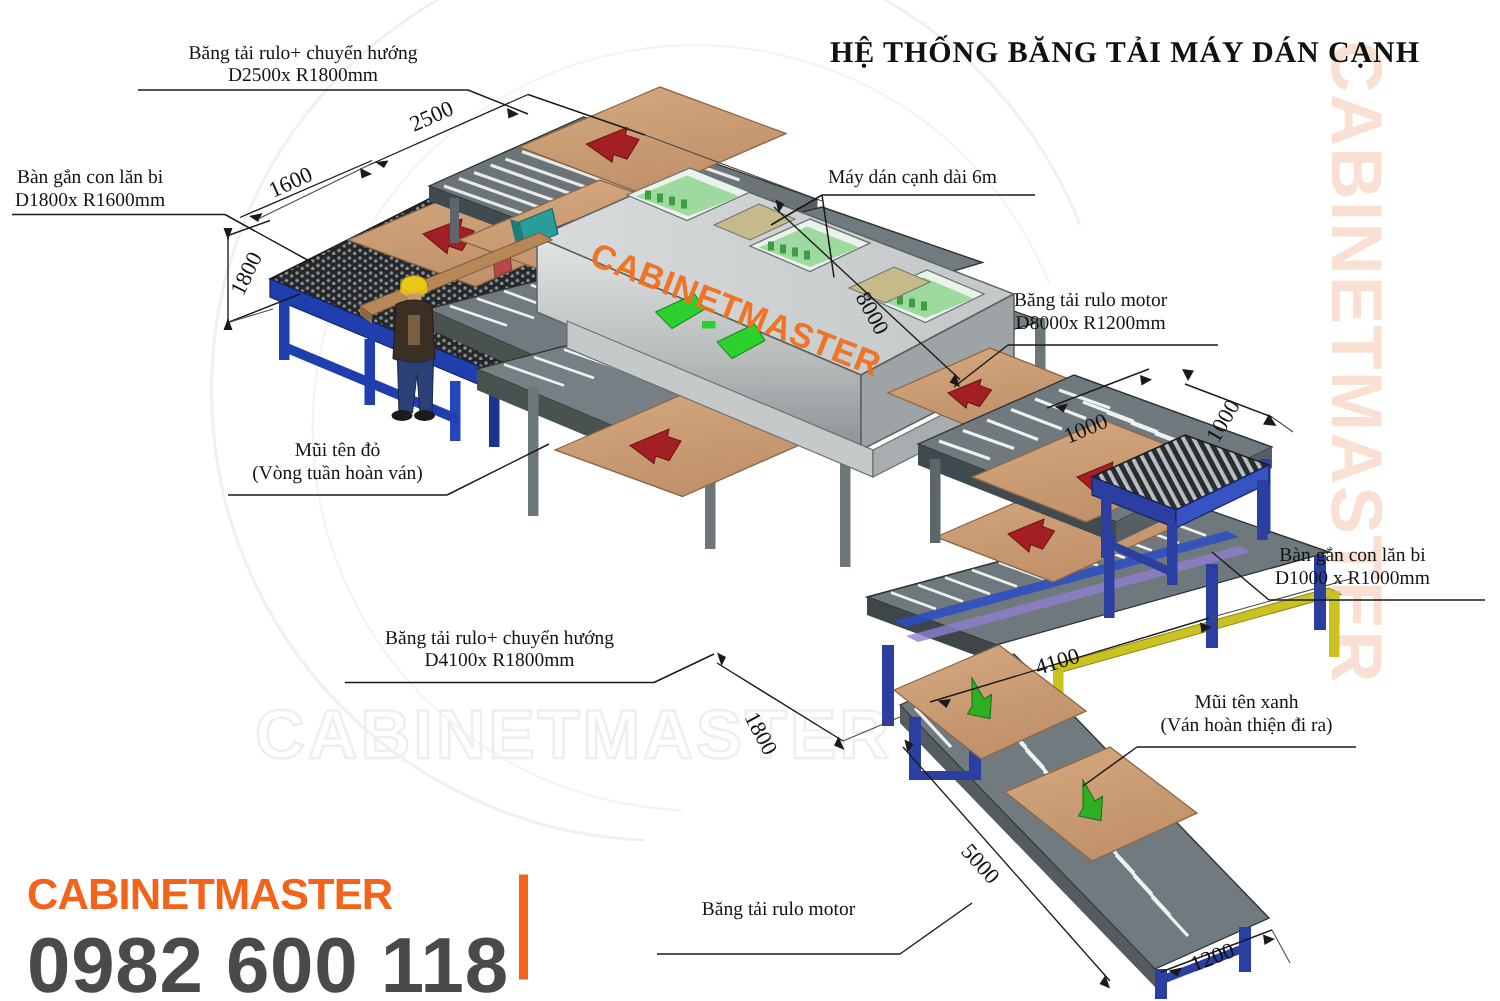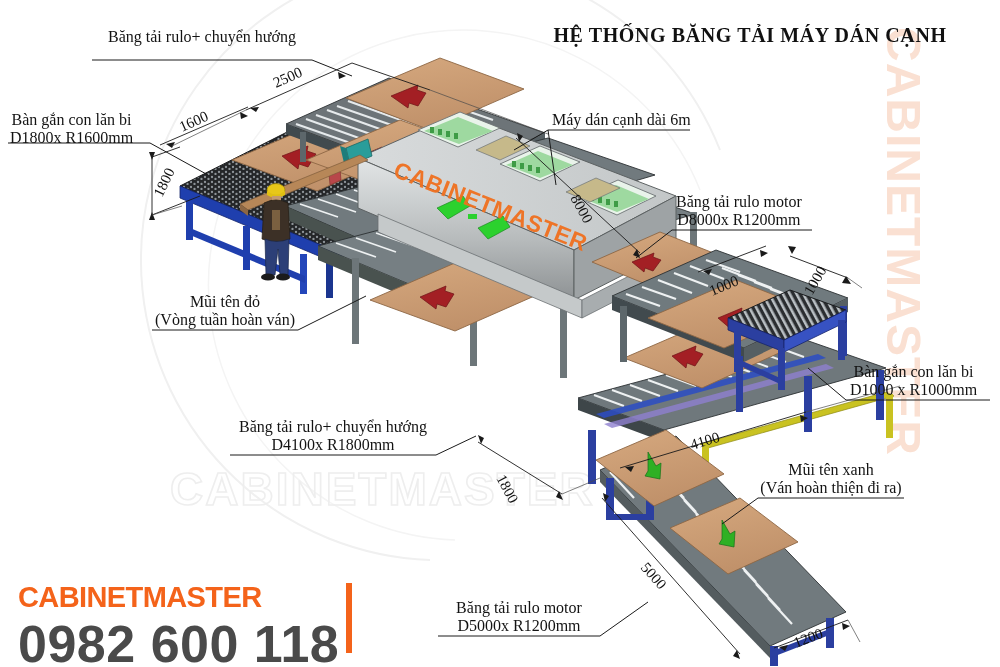--- a/index.html
+++ b/index.html
@@ -17,21 +17,21 @@
     font-family:"Liberation Serif", serif;
     font-weight:700;
     font-size:20px;
     letter-spacing:0.6px;
     color:#111111;
     white-space:nowrap;
   }
   .callout{
     position:absolute;
     font-family:"Liberation Serif", serif;
-    font-size:16px;
+    font-size:13px;
     line-height:1.14;
     color:#131313;
     white-space:nowrap;
   }
   .callout .l2{display:block;}
   .ctr{text-align:center;}
   .lft{text-align:center;}
 
   
   #logo{position:absolute;left:18px;top:583px;}
@@ -528,20 +528,21 @@
 
       <line x1="438" y1="636" x2="600" y2="636"></line>
       <line x1="600" y1="636" x2="648" y2="602"></line>
     </g>
   </svg>
 
   <div class="title">HỆ THỐNG BĂNG TẢI MÁY DÁN CẠNH</div>
 
   <div class="callout ctr" style="left:92px;top:28px;width:220px;">
     <span>Băng tải rulo+ chuyển hướng</span>
+    <span class="l2">D2500x R1800mm</span>
   </div>
 
   <div class="callout lft" style="left:10px;top:111px;">
     <span>Bàn gắn con lăn bi</span>
     <span class="l2">D1800x R1600mm</span>
   </div>
 
   <div class="callout lft" style="left:552px;top:111px;">
     <span>Máy dán cạnh dài 6m</span>
   </div>
@@ -566,21 +567,20 @@
     <span class="l2">D1000 x R1000mm</span>
   </div>
 
   <div class="callout ctr" style="left:758px;top:461px;width:146px;">
     <span>Mũi tên xanh</span>
     <span class="l2">(Ván hoàn thiện đi ra)</span>
   </div>
 
   <div class="callout ctr" style="left:438px;top:599px;width:162px;">
     <span>Băng tải rulo motor</span>
-    <span class="l2">D5000x R1200mm</span>
   </div>
 
   <div id="logo">
     <div class="brand">CABINETMASTER</div>
     <div class="phone">0982 600 118</div>
   </div>
   <div id="logo-bar"></div>
 
 </div>
 

